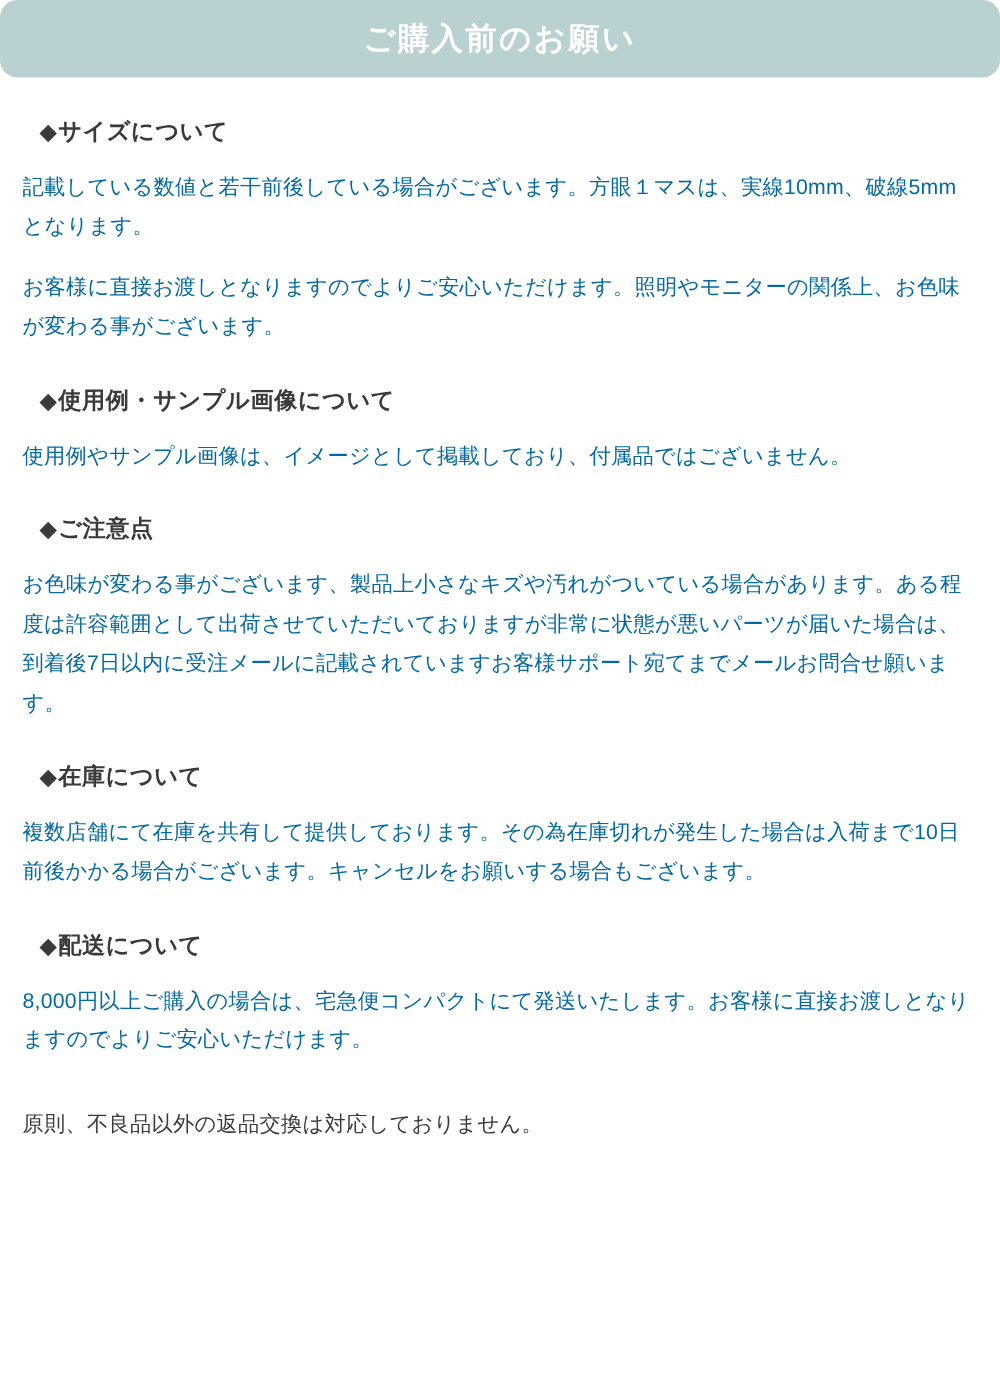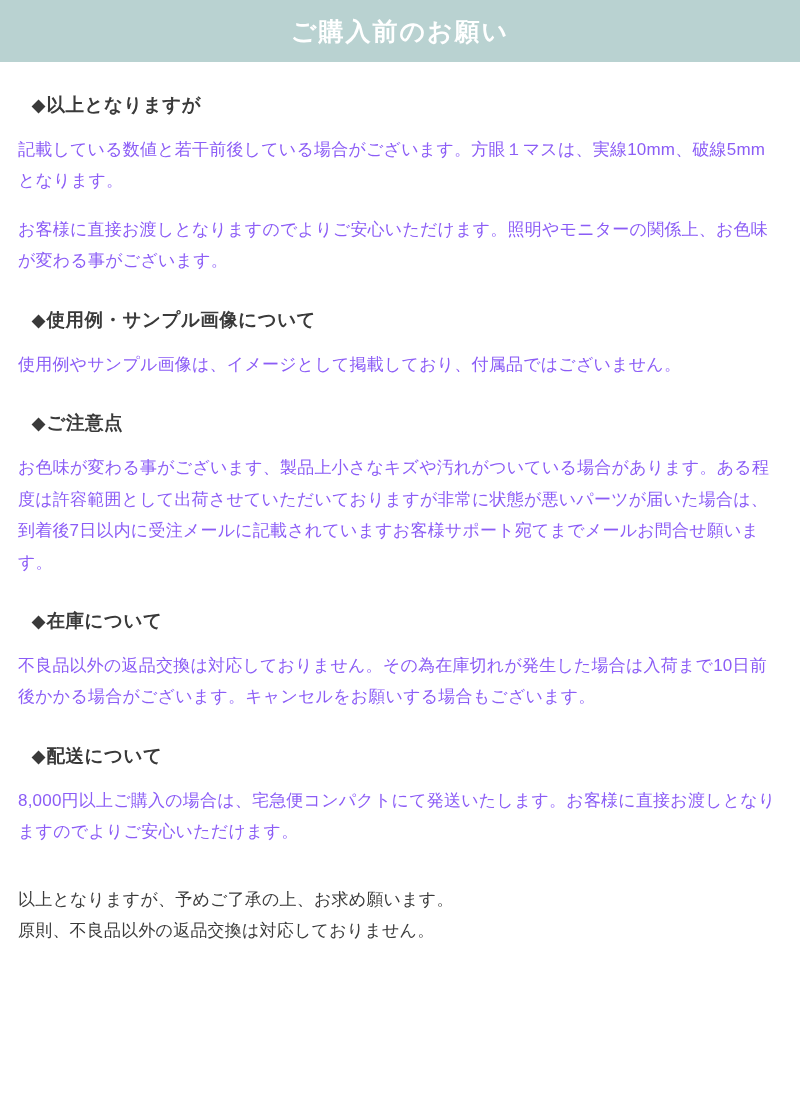--- a/index.html
+++ b/index.html
@@ -19,20 +19,21 @@
     box-sizing: border-box;
     background: #ffffff;
     position: relative;
   }
   .header-band {
     background: #b9d2d1;
     height: 62px;
     display: flex;
     align-items: center;
     justify-content: center;
+    border-radius: 14px;
   }
   .header-title {
     color: #ffffff;
     font-size: 25px;
     font-weight: bold;
     letter-spacing: 2px;
     line-height: 1;
   }
   .content {
     padding: 0 18px 10px 18px;
@@ -47,21 +48,21 @@
     margin: 30px 0 0 14px;
     letter-spacing: 0.5px;
   }
   .section-heading .diamond {
     font-size: 17px;
     margin-right: 1px;
   }
   .section-body {
     font-size: 17px;
     line-height: 1.85;
-    color: #8b5cf6;
+    color: #0369a1;
     margin: 17px 5px 0 0;
     letter-spacing: 0.2px;
   }
   .section-body p {
     margin: 0;
   }
   .footer-note {
     font-size: 17px;
     line-height: 1.85;
     color: #3a3a3a;
@@ -78,21 +79,21 @@
 <div class="page">
 
   <div class="header-band">
     <div class="header-title">ご購入前のお願い</div>
   </div>
 
   <div class="content">
 
     <div class="section">
       <div class="section-heading">
-        <span class="diamond">◆</span><span>以上となりますが</span>
+        <span class="diamond">◆</span><span>サイズについて</span>
       </div>
       <div class="section-body">
         <p>記載している数値と若干前後している場合がございます。方眼１マスは、実線10mm、破線5mmとなります。</p>
       </div>
     </div>
 
     <div class="section">
       <div class="section-body">
         <p>お客様に直接お渡しとなりますのでよりご安心いただけます。照明やモニターの関係上、お色味が変わる事がございます。</p>
       </div>
@@ -114,32 +115,31 @@
       <div class="section-body">
         <p>お色味が変わる事がございます、製品上小さなキズや汚れがついている場合があります。ある程度は許容範囲として出荷させていただいておりますが非常に状態が悪いパーツが届いた場合は、到着後7日以内に受注メールに記載されていますお客様サポート宛てまでメールお問合せ願います。</p>
       </div>
     </div>
 
     <div class="section">
       <div class="section-heading">
         <span class="diamond">◆</span><span>在庫について</span>
       </div>
       <div class="section-body">
-        <p>不良品以外の返品交換は対応しておりません。その為在庫切れが発生した場合は入荷まで10日前後かかる場合がございます。キャンセルをお願いする場合もございます。</p>
+        <p>複数店舗にて在庫を共有して提供しております。その為在庫切れが発生した場合は入荷まで10日前後かかる場合がございます。キャンセルをお願いする場合もございます。</p>
       </div>
     </div>
 
     <div class="section">
       <div class="section-heading">
         <span class="diamond">◆</span><span>配送について</span>
       </div>
       <div class="section-body">
         <p>8,000円以上ご購入の場合は、宅急便コンパクトにて発送いたします。お客様に直接お渡しとなりますのでよりご安心いただけます。</p>
       </div>
     </div>
 
     <div class="footer-note">
-      <p>以上となりますが、予めご了承の上、お求め願います。</p>
       <p>原則、不良品以外の返品交換は対応しておりません。</p>
     </div>
 
   </div>
 </div>
 
 </body></html>

